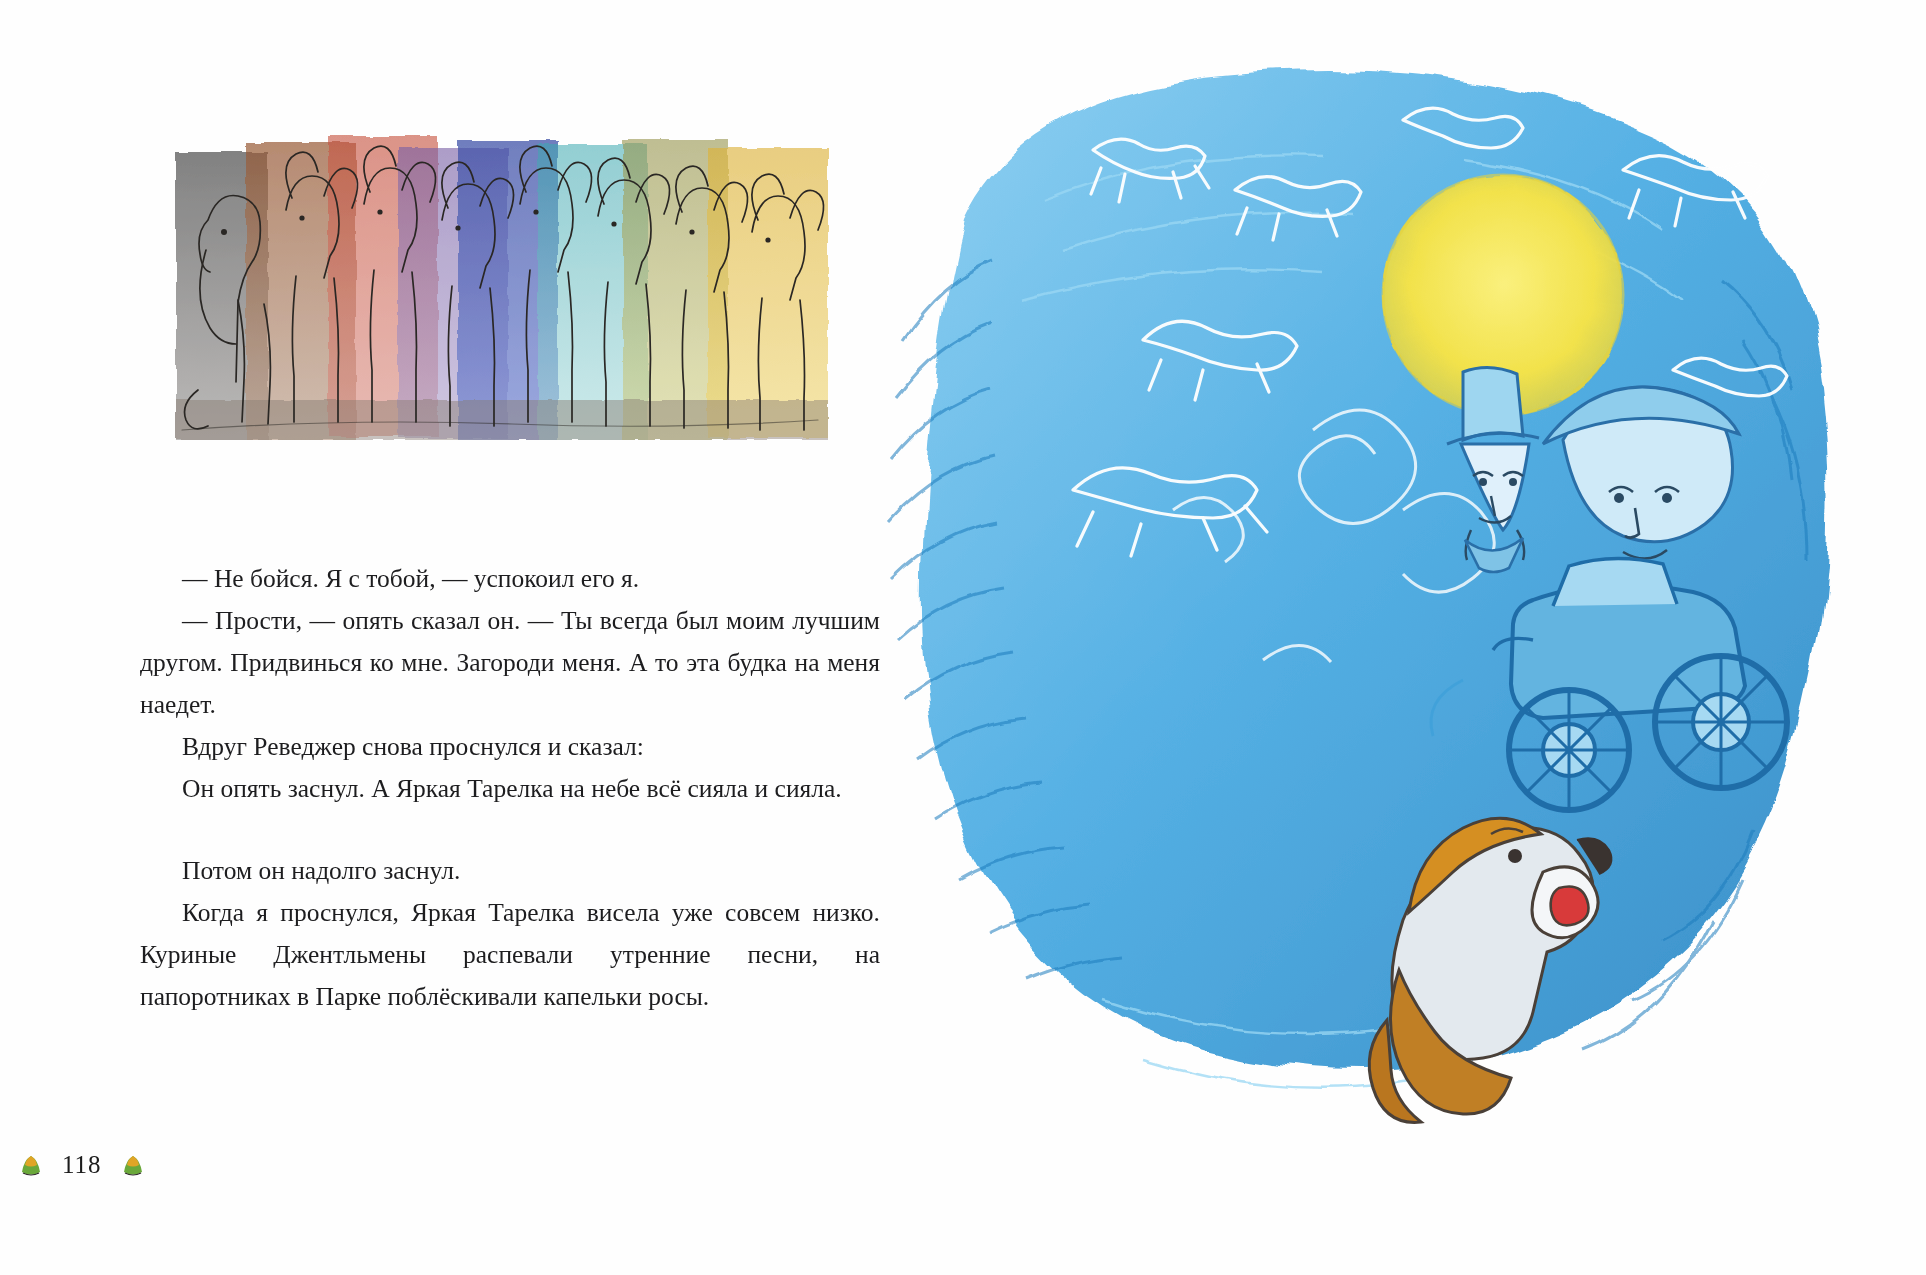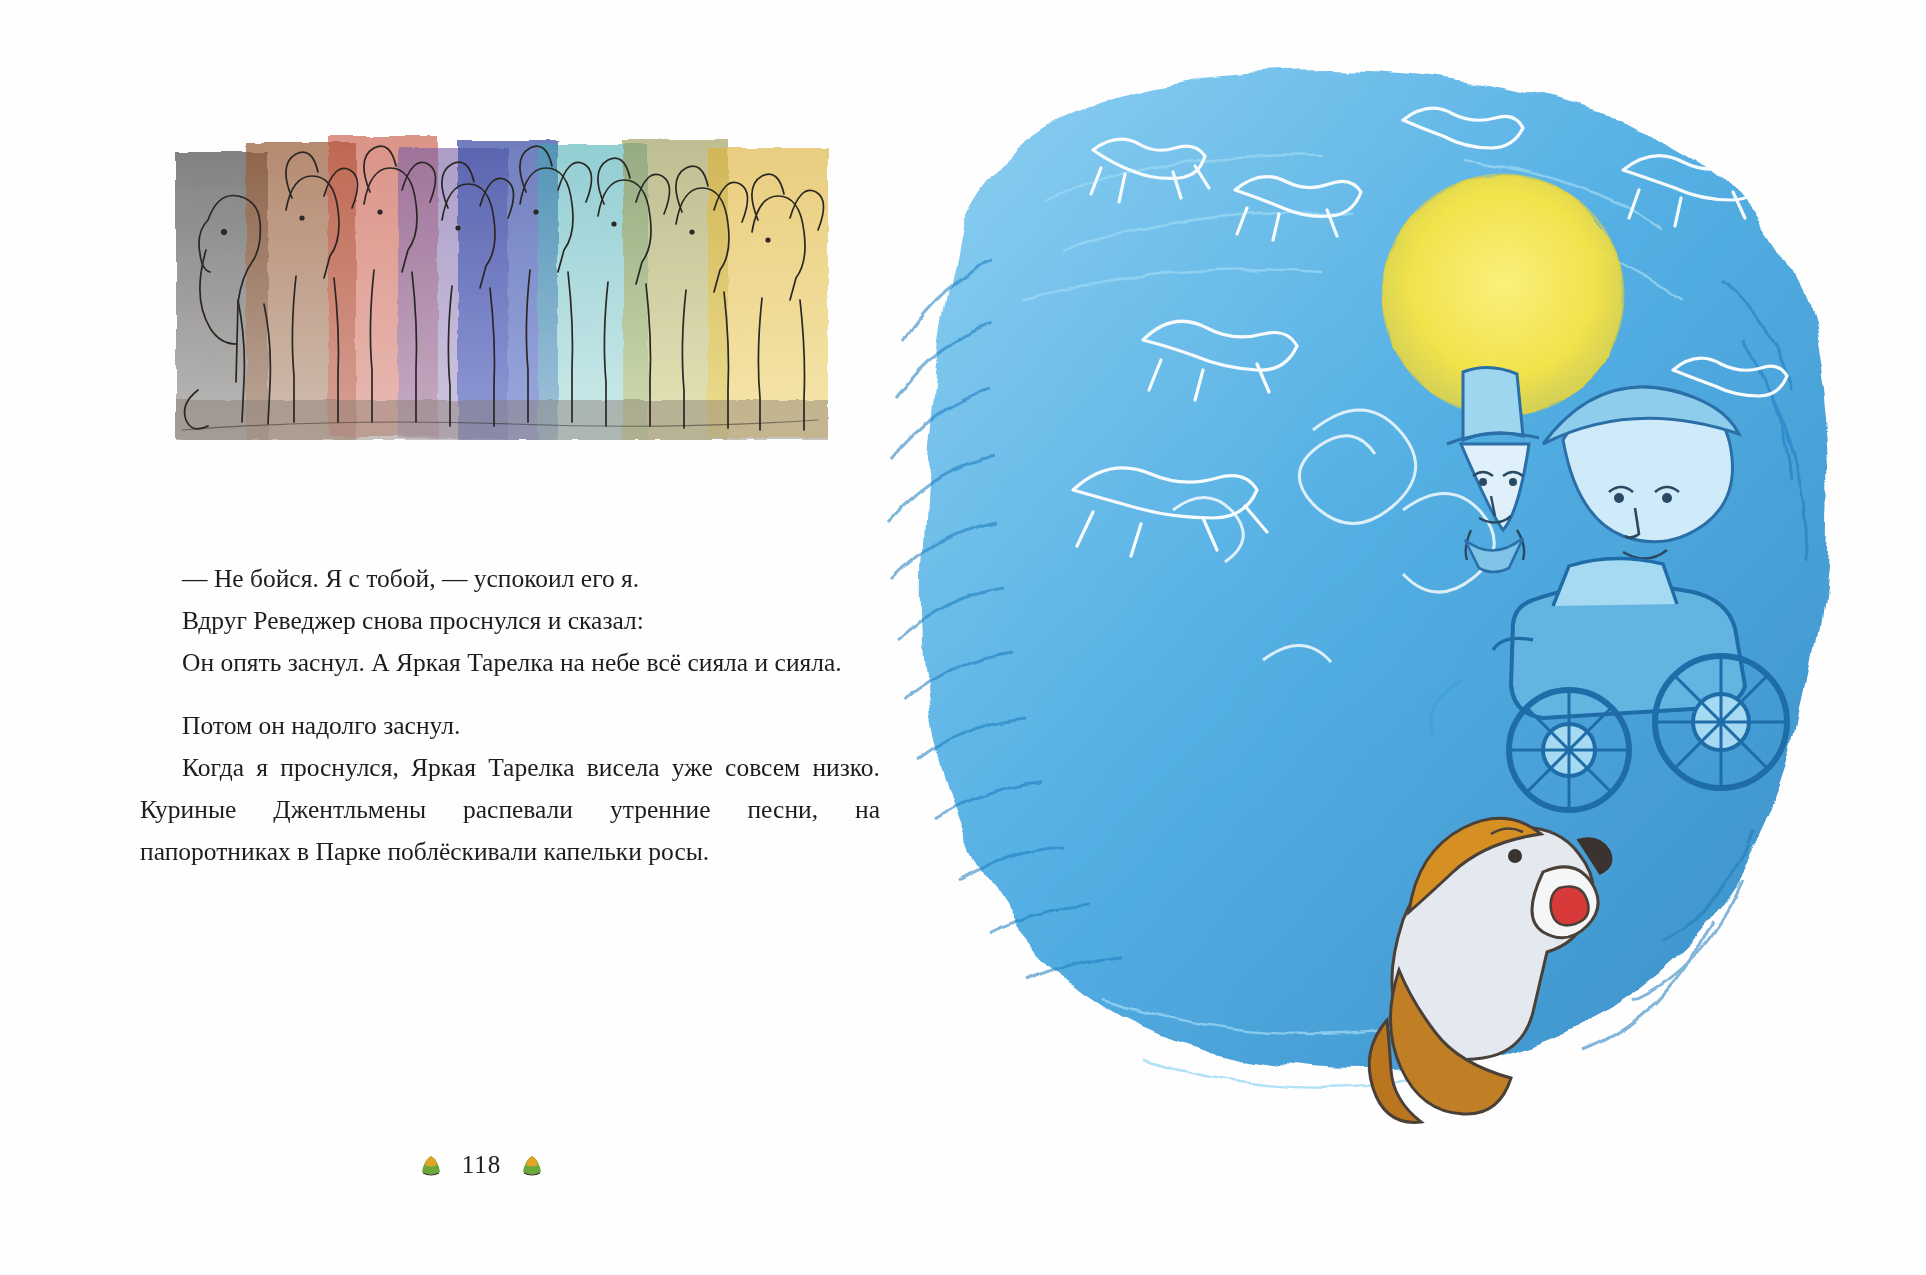--- a/index.html
+++ b/index.html
@@ -47,28 +47,28 @@
     text-align: justify;
     font-family: "Liberation Serif", serif;
   }
   .text-column p {
     margin: 0;
     text-indent: 42px;
     text-align: justify;
     hyphens: manual;
   }
   .text-column p.gap-before {
-    margin-top: 21px;
+    margin-top: 40px;
   }
   .folio {
     position: absolute;
-    left: 0;
+    left: 16px;
     top: 1150px;
     width: 963px;
-    text-align: center;
+    text-align: left;
     font-size: 24px;
     color: #222;
     letter-spacing: 1px;
   }
   .folio-inner {
     display: inline-flex;
     align-items: center;
     gap: 16px;
   }
   .folio-orn {
@@ -205,20 +205,21 @@
           <circle cx="368" cy="112" r="2.6"></circle>
             <circle cx="446" cy="124" r="2.6"></circle>
           <circle cx="524" cy="132" r="2.6"></circle>
             <circle cx="600" cy="140" r="2.6"></circle>
         </g>
       </svg>
     </div>
 
     <div class="text-column">
       <p>— Не бойся. Я с тобой, — успокоил его я.</p>
+      <p>— Прости, — опять сказал он. — Ты всегда был моим лучшим другом. Придвинься ко мне. Загороди меня. А то эта будка на меня наедет.</p>
       <p>Вдруг Реведжер снова проснулся и сказал:</p>
       <p>Он опять заснул. А Яркая Тарелка на небе всё сияла и сияла.</p>
       <p class="gap-before">Потом он надолго заснул.</p>
       <p>Когда я проснулся, Яркая Тарелка висела уже совсем низко. Куриные Джентльмены распевали утренние песни, на папоротниках в Парке поблёскивали капельки росы.</p>
     </div>
 
     <div class="folio">
       <span class="folio-inner">
         <span class="folio-orn">
           <svg viewBox="0 0 30 30" width="30" height="30">

